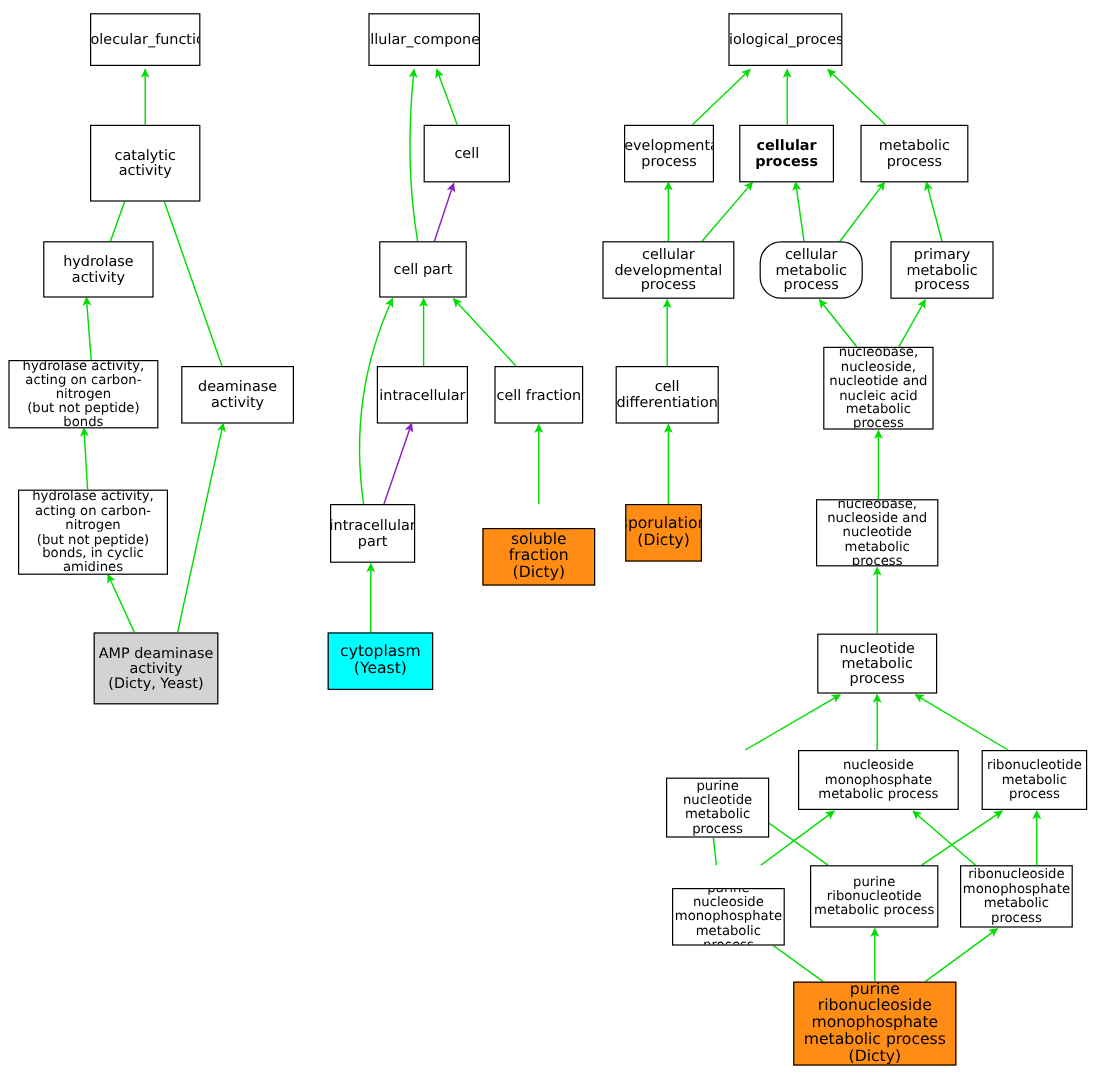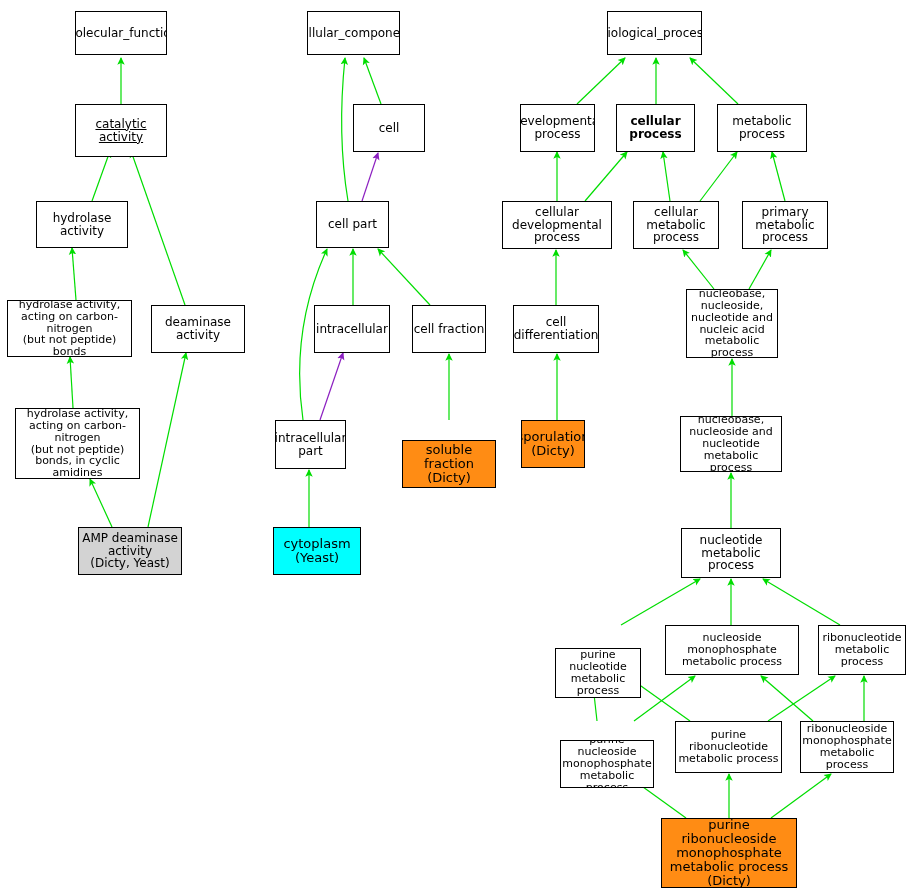--- a/index.html
+++ b/index.html
@@ -102,54 +102,54 @@
         <path d="M 768,721 L 835,676" fill="none" stroke="#00dd00" stroke-width="1.2" marker-end="url(#arrow-is-a)"></path>
         <path d="M 813,721 L 761,676" fill="none" stroke="#00dd00" stroke-width="1.2" marker-end="url(#arrow-is-a)"></path>
         <path d="M 864,721 L 864,676" fill="none" stroke="#00dd00" stroke-width="1.2" marker-end="url(#arrow-is-a)"></path>
         <path d="M 686,818 L 625,774" fill="none" stroke="#00dd00" stroke-width="1.2" marker-end="url(#arrow-is-a)"></path>
         <path d="M 729,818 L 729,774" fill="none" stroke="#00dd00" stroke-width="1.2" marker-end="url(#arrow-is-a)"></path>
         <path d="M 771,818 L 831,774" fill="none" stroke="#00dd00" stroke-width="1.2" marker-end="url(#arrow-is-a)"></path>
       </g>
   </svg>
   <div id="nodes">
       <div class="node sz-12 fill-white" style="left: 75px; top: 11px; width: 92px; height: 44px;">molecular_function</div>
-      <div class="node sz-12 fill-white" style="left: 75px; top: 104px; width: 92px; height: 53px; text-decoration: underline;">catalytic activity</div>
+      <div class="node sz-12 fill-white" style="left: 75px; top: 104px; width: 92px; height: 64px;">catalytic activity</div>
       <div class="node sz-12 fill-white" style="left: 36px; top: 201px; width: 92px; height: 47px;">hydrolase activity</div>
       <div class="node sz-11 fill-white" style="left: 7px; top: 300px; width: 125px; height: 57px;">hydrolase activity,
 acting on carbon-nitrogen
 (but not peptide)
 bonds</div>
       <div class="node sz-12 fill-white" style="left: 151px; top: 305px; width: 94px; height: 48px;">deaminase activity</div>
       <div class="node sz-11 fill-white" style="left: 15px; top: 408px; width: 125px; height: 71px;">hydrolase activity,
 acting on carbon-nitrogen
 (but not peptide)
 bonds, in cyclic
 amidines</div>
-      <div class="node sz-12 fill-grey" style="left: 78px; top: 527px; width: 104px; height: 48px;">AMP deaminase
+      <div class="node sz-12 fill-grey" style="left: 78px; top: 527px; width: 104px; height: 60px;">AMP deaminase
 activity
 (Dicty, Yeast)</div>
       <div class="node sz-12 fill-white" style="left: 307px; top: 11px; width: 93px; height: 44px;">cellular_component</div>
       <div class="node sz-12 fill-white" style="left: 353px; top: 104px; width: 72px; height: 48px;">cell</div>
       <div class="node sz-12 fill-white" style="left: 316px; top: 201px; width: 73px; height: 47px;">cell part</div>
       <div class="node sz-12 fill-white" style="left: 314px; top: 305px; width: 76px; height: 48px;">intracellular</div>
       <div class="node sz-12 fill-white" style="left: 412px; top: 305px; width: 74px; height: 48px;">cell fraction</div>
       <div class="node sz-12 fill-white" style="left: 275px; top: 420px; width: 71px; height: 49px;">intracellular
 part</div>
       <div class="node sz-13 fill-cyan" style="left: 273px; top: 527px; width: 88px; height: 48px;">cytoplasm
 (Yeast)</div>
       <div class="node sz-13 fill-orange" style="left: 402px; top: 420px; width: 94px; height: 48px; margin-top: 20px;">soluble fraction
 (Dicty)</div>
       <div class="node sz-12 fill-white" style="left: 607px; top: 11px; width: 95px; height: 44px;">biological_process</div>
       <div class="node sz-12 fill-white" style="left: 520px; top: 104px; width: 75px; height: 48px;">developmental
 process</div>
       <div class="node sz-12 fill-white" style="left: 616px; top: 104px; width: 79px; height: 48px; font-weight: bold;">cellular process</div>
       <div class="node sz-12 fill-white" style="left: 717px; top: 104px; width: 90px; height: 48px;">metabolic process</div>
       <div class="node sz-12 fill-white" style="left: 502px; top: 201px; width: 110px; height: 48px;">cellular developmental
 process</div>
-      <div class="node sz-12 fill-white" style="left: 633px; top: 201px; width: 86px; height: 48px;">cellular metabolic
+      <div class="node sz-12 fill-white" style="left: 633px; top: 201px; width: 86px; height: 48px; border-radius: 18px;">cellular metabolic
 process</div>
       <div class="node sz-12 fill-white" style="left: 742px; top: 201px; width: 86px; height: 48px;">primary metabolic
 process</div>
       <div class="node sz-12 fill-white" style="left: 513px; top: 305px; width: 86px; height: 48px;">cell differentiation</div>
       <div class="node sz-13 fill-orange" style="left: 521px; top: 420px; width: 64px; height: 48px;">sporulation
 (Dicty)</div>
       <div class="node sz-11 fill-white" style="left: 686px; top: 289px; width: 92px; height: 69px;">nucleobase,
 nucleoside,
 nucleotide and
 nucleic acid

